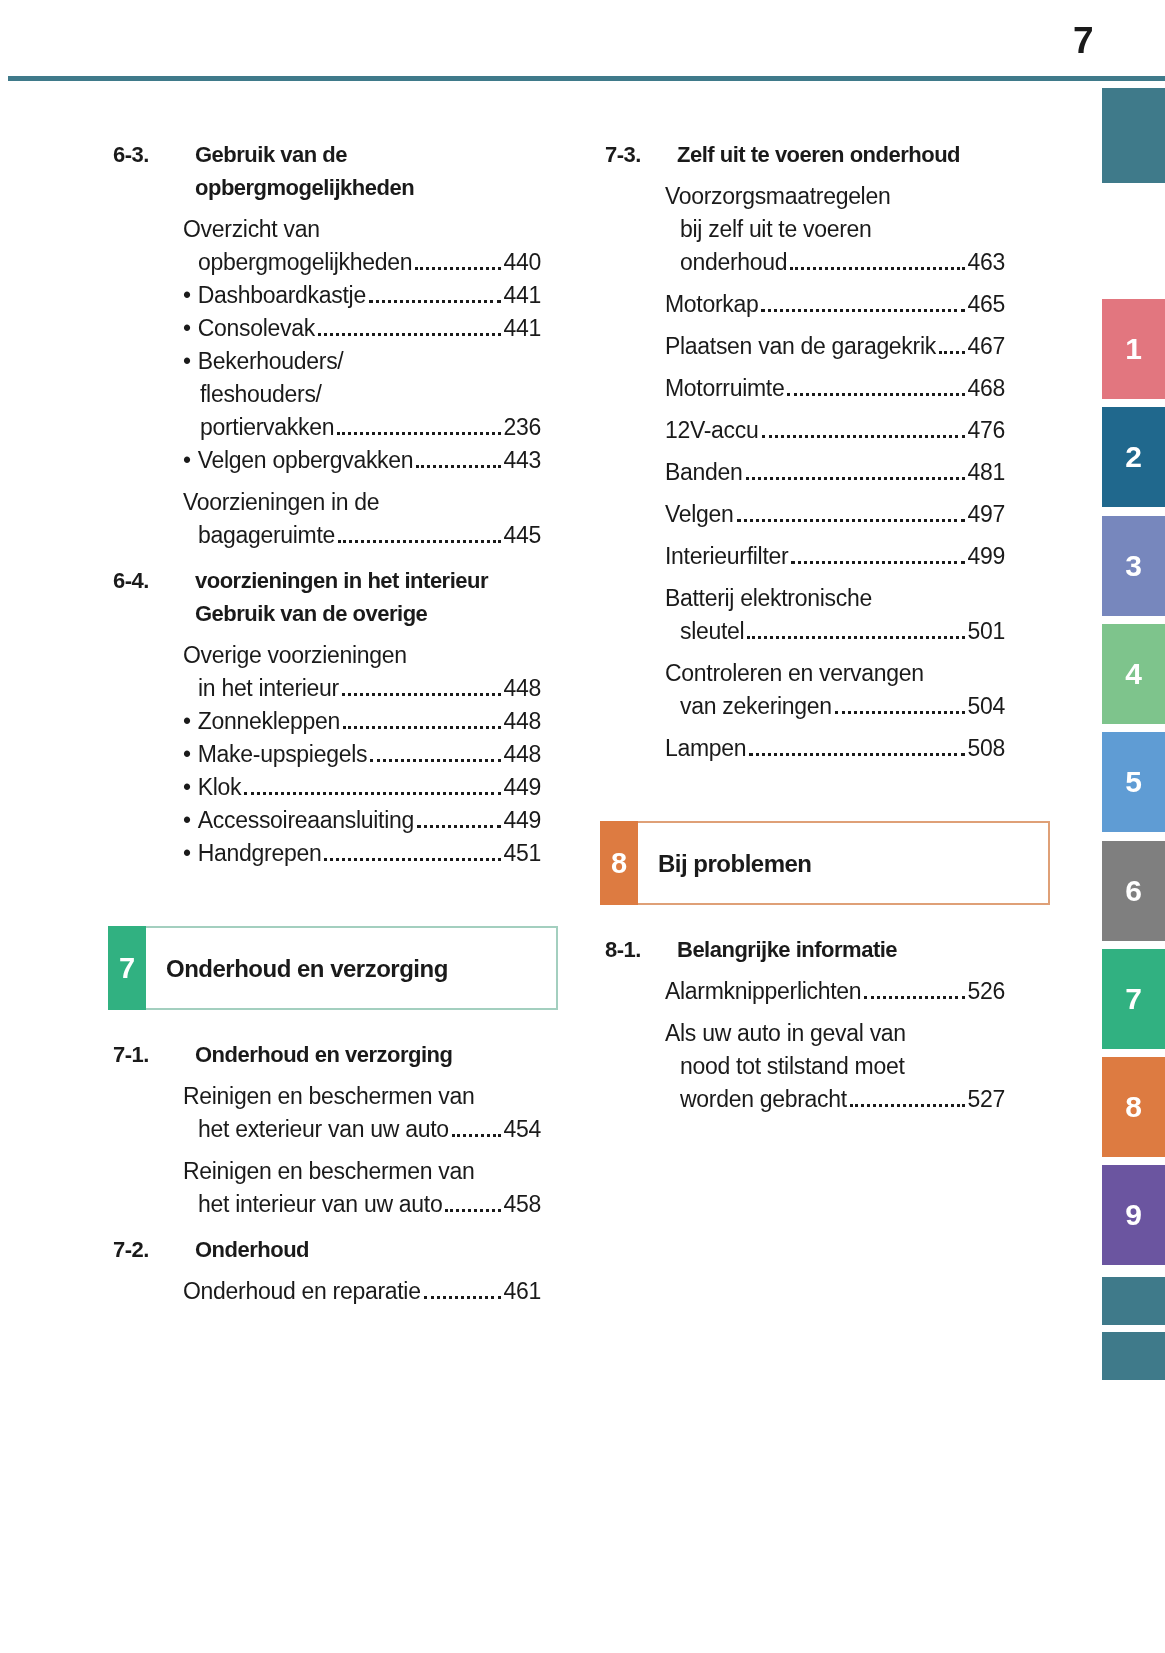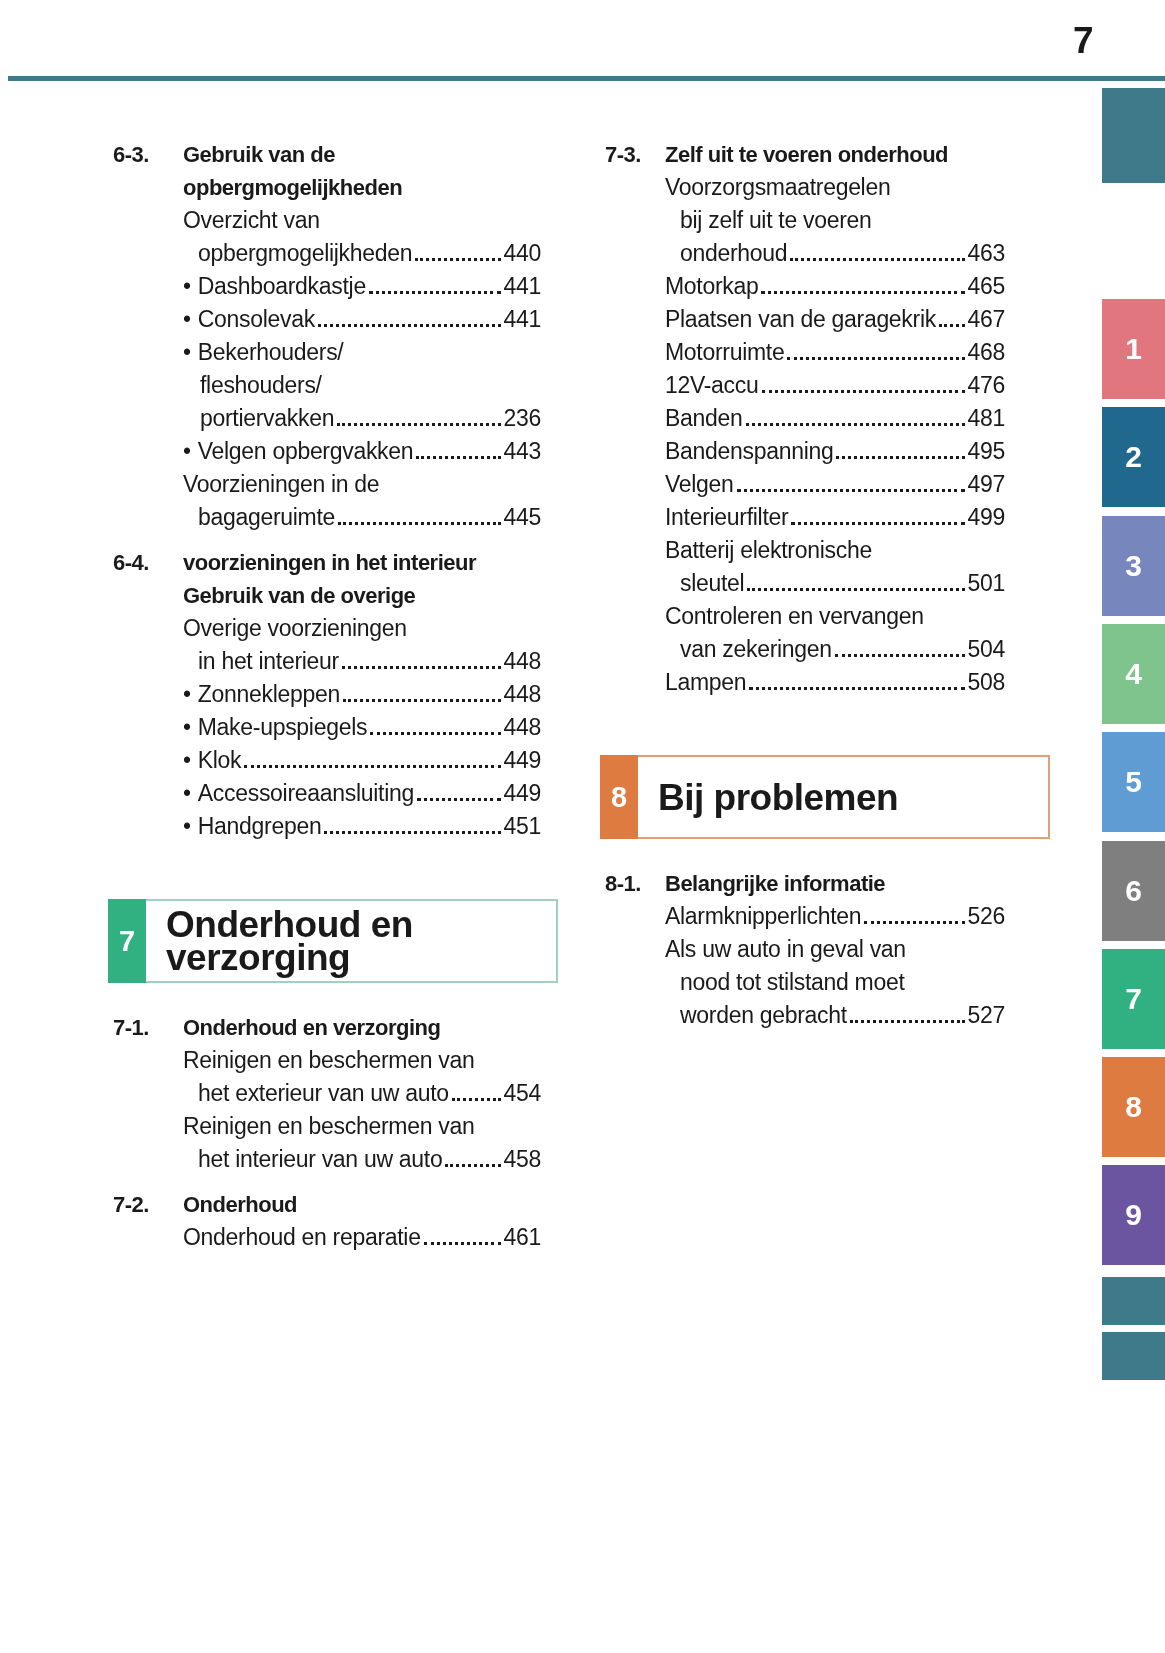--- a/index.html
+++ b/index.html
@@ -17,43 +17,43 @@
   }
   
   .toc-col{position:absolute;top:138px;font-size:23px;line-height:33px;letter-spacing:-0.3px;}
   .toc-col-left{left:113px;width:428px;}
   .toc-col-right{left:605px;width:400px;}
 
   .section{display:flex;margin-top:12px;font-weight:bold;font-size:22px;letter-spacing:-0.5px;}
   .section:first-child{margin-top:0;}
   .section .num{flex:none;width:70px;}
   .toc-col-right .section .num{width:60px;}
-  .section .titles{flex:1;}
-
-  .entry{padding-left:70px;}
+  .section .titles{flex:1;margin-left:12px;}
+
+  .entry{margin-top:9px;padding-left:70px;}
   .toc-col-right .entry{padding-left:60px;}
   .entry.bullet{margin-top:0;}
   .entry .cont{padding-left:15px;}
   .entry.bullet .cont{padding-left:17px;}
   .bullet-mark{display:inline-block;margin-right:7px;}
   .lastline{display:flex;align-items:baseline;white-space:nowrap;}
   .leader{flex:1;min-width:8px;border-bottom:3px dotted #1a1a1a;margin:0 3px 6px 3px;}
   .pnum{flex:none;}
 
   
   .chapter{
     position:relative;box-sizing:border-box;width:450px;margin:56px 0 28px -5px;
     height:84px;border:2px solid;display:flex;align-items:center;background:#fff;
   }
   .chip{
     position:absolute;left:-2px;top:-2px;bottom:-2px;width:38px;
     color:#fff;font-weight:bold;font-size:29px;
     display:flex;align-items:center;justify-content:center;
   }
-  .ctitle{margin-left:56px;font-weight:bold;font-size:37px;letter-spacing:-0.5px;}
+  .ctitle{margin-left:56px;font-weight:bold;font-size:24px;letter-spacing:-0.5px;}
 
   
   .sidebar{position:absolute;top:0;right:0;width:63px;height:1653px;}
   .tab{
     position:absolute;left:0;width:63px;
     display:flex;align-items:center;justify-content:center;
     color:#fff;font-weight:bold;font-size:30px;
   }
 </style>
 </head>
@@ -260,27 +260,20 @@
     </div>
     <div class="entry">
       <div class="lastline">
         <span class="txt">Banden</span>
         <span class="leader"></span>
         <span class="pnum">481</span>
       </div>
     </div>
     <div class="entry">
       <div class="lastline">
-        <span class="txt">Bandenspanning</span>
-        <span class="leader"></span>
-        <span class="pnum">495</span>
-      </div>
-    </div>
-    <div class="entry">
-      <div class="lastline">
         <span class="txt">Velgen</span>
         <span class="leader"></span>
         <span class="pnum">497</span>
       </div>
     </div>
     <div class="entry">
       <div class="lastline">
         <span class="txt">Interieurfilter</span>
         <span class="leader"></span>
         <span class="pnum">499</span>

